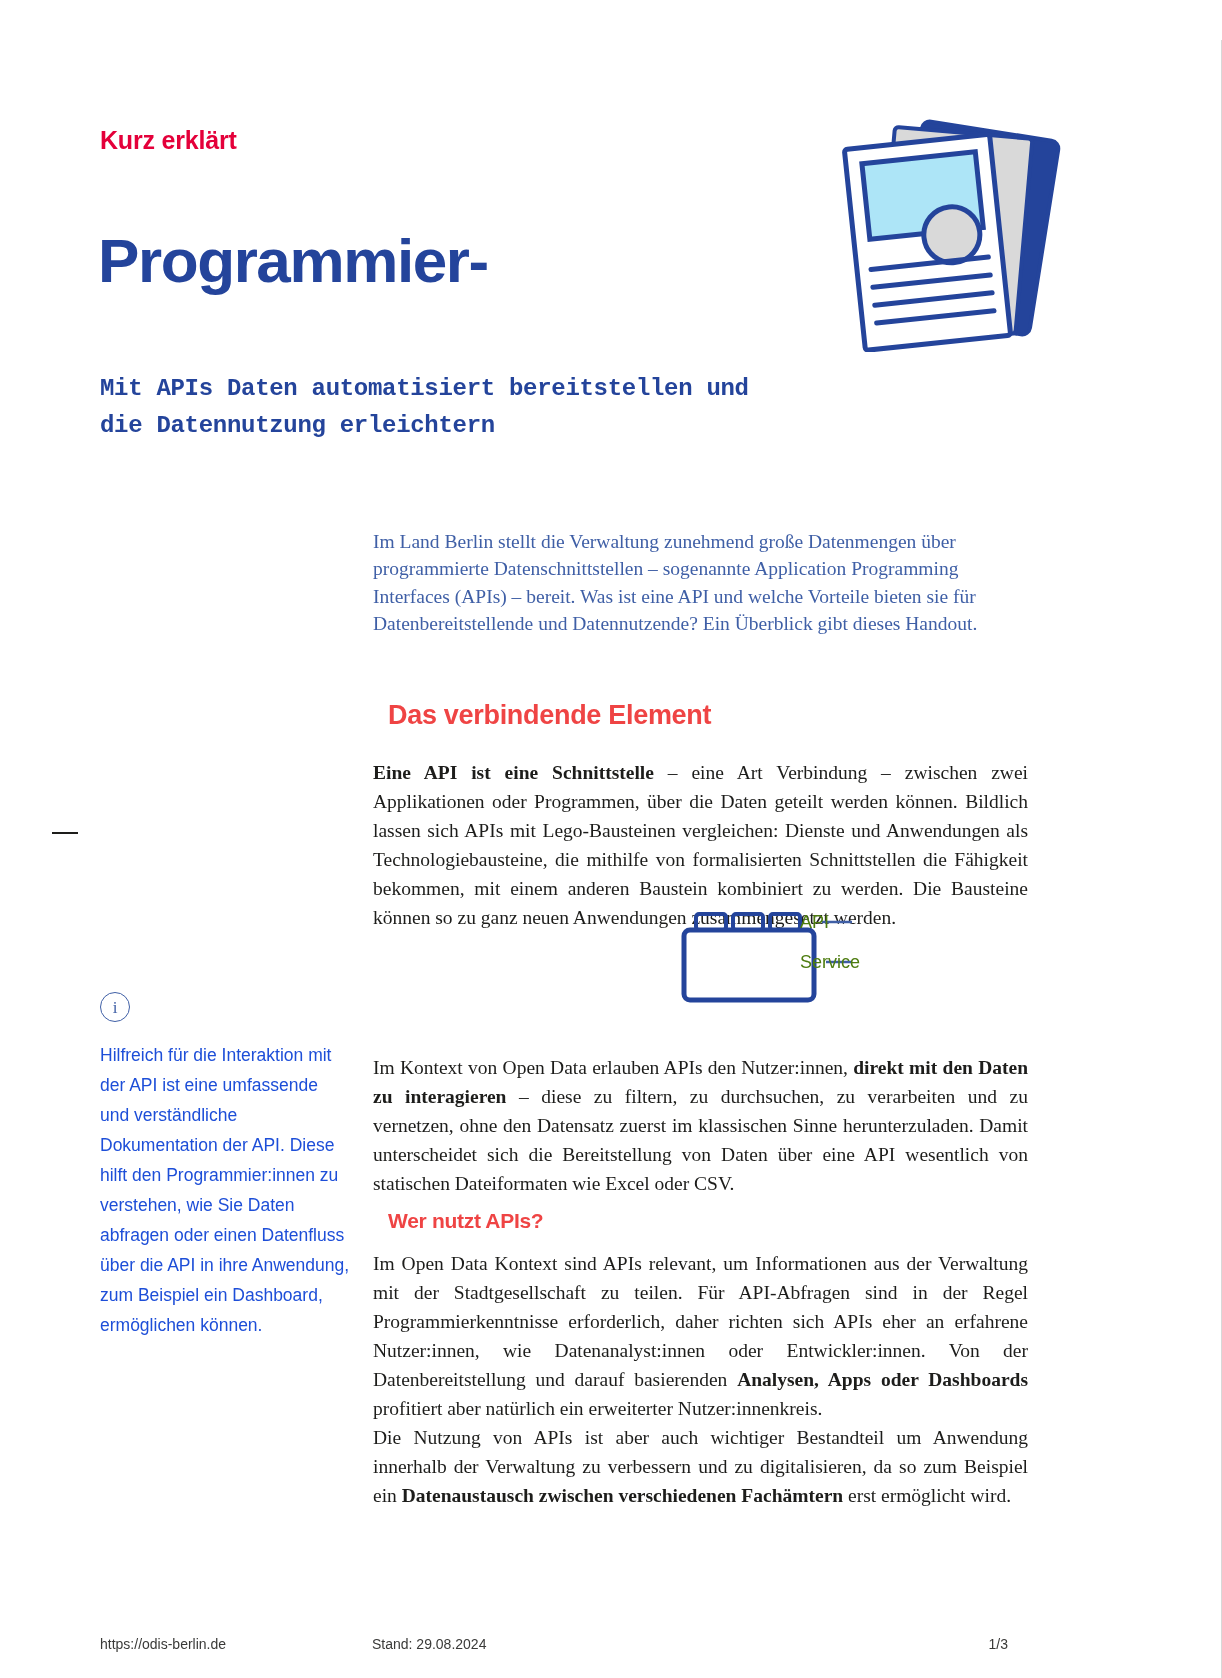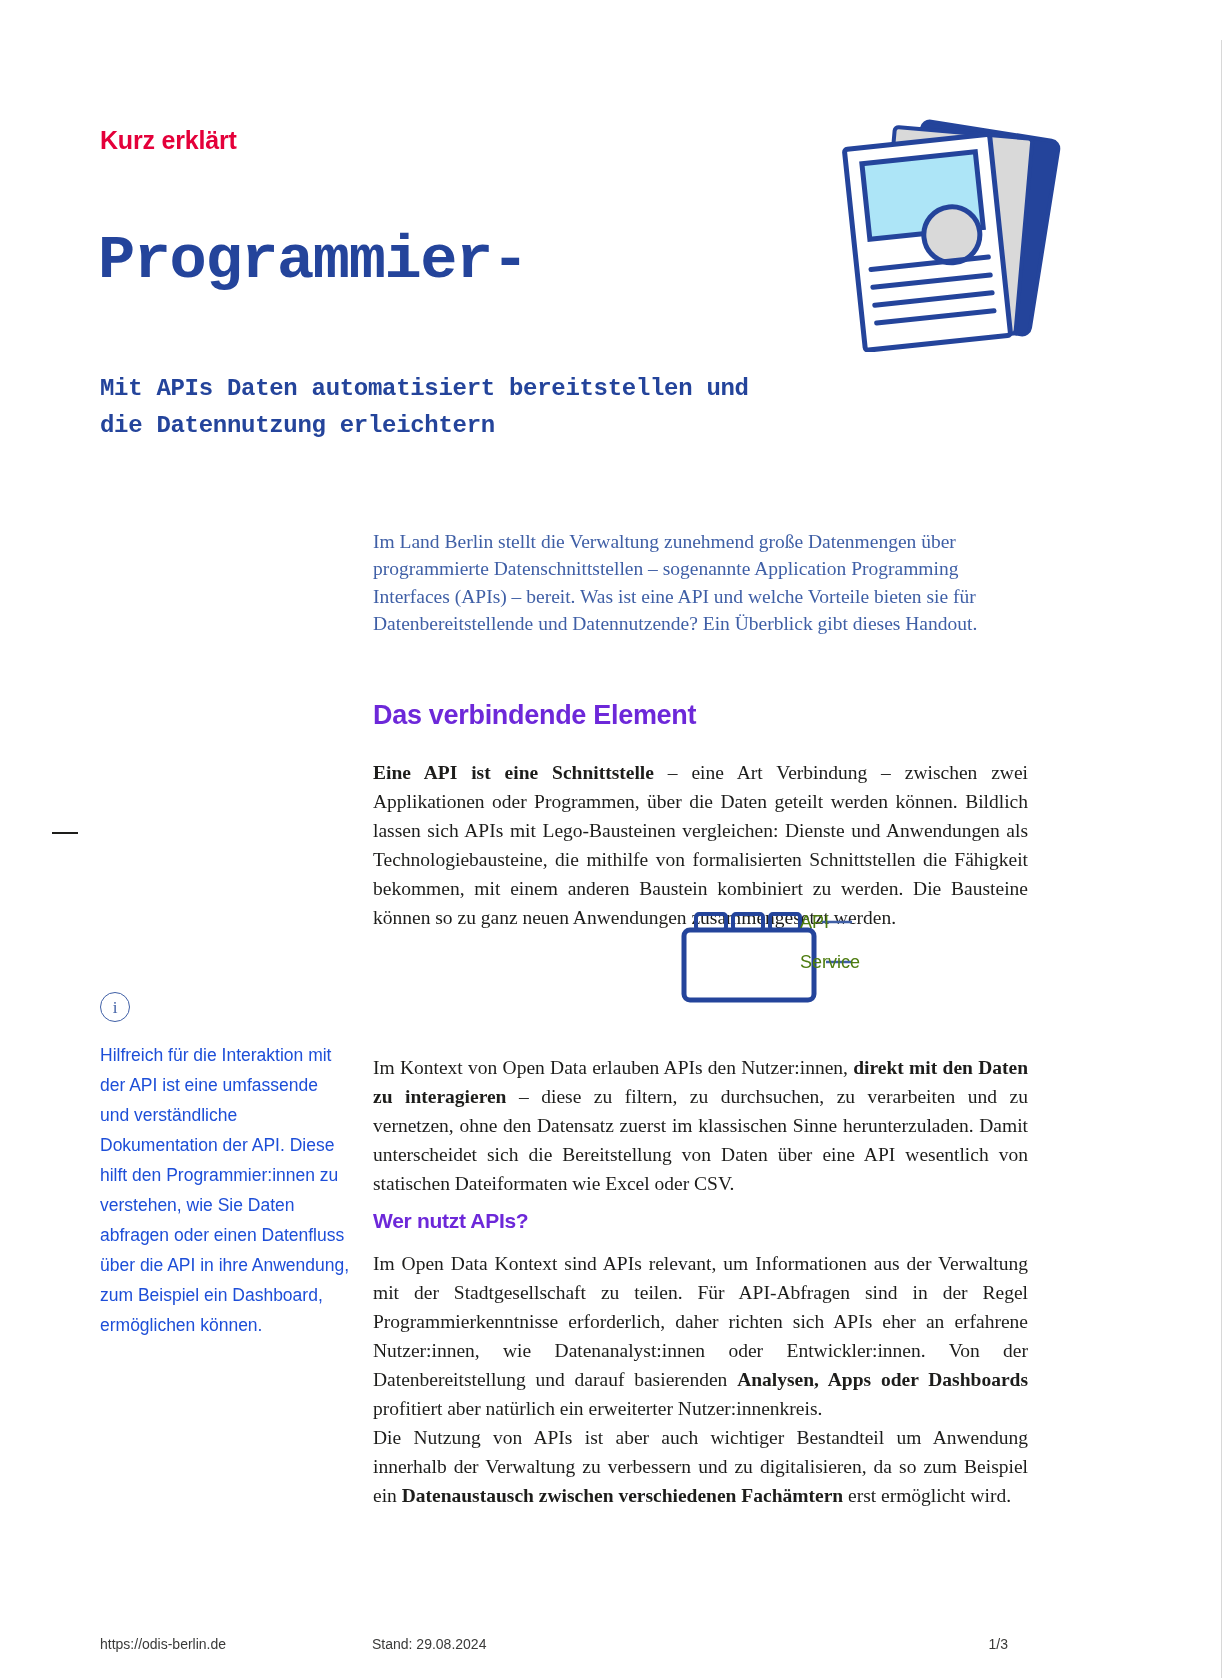--- a/index.html
+++ b/index.html
@@ -44,21 +44,21 @@
   .title {
     position: absolute;
     left: 98px;
     top: 141px;
     width: 720px;
     font-size: 62px;
     line-height: 76px;
     font-weight: 700;
     letter-spacing: -1.4px;
     color: #24449b;
-    font-family: Liberation Mono, monospace;
+    font-family: Liberation Sans, sans-serif;
   }
   .title .l2 { display: block; }
   .subtitle {
     position: absolute;
     left: 100px;
     top: 330px;
     width: 660px;
     font-size: 24px;
     line-height: 37px;
     font-weight: 700;
@@ -86,24 +86,24 @@
     font-family: "Liberation Serif", serif;
     font-size: 19.5px;
     line-height: 27.5px;
     color: #3f5fa6;
     text-align: left;
   }
 
   
   .h2 {
     position: absolute;
-    left: 373px;
-    font-family: "Liberation Sans", sans-serif;
-    font-weight: 700;
-    color: #6d28d9;
+    left: 388px;
+    font-family: "Liberation Sans", sans-serif;
+    font-weight: 700;
+    color: #ef4444;
     letter-spacing: -0.3px;
   }
   .h2.big { font-size: 27px; top: 638px; }
   .h2.small { font-size: 21px; top: 1152px; }
 
   .body-p {
     position: absolute;
     left: 373px;
     width: 655px;
     font-family: "Liberation Serif", serif;

